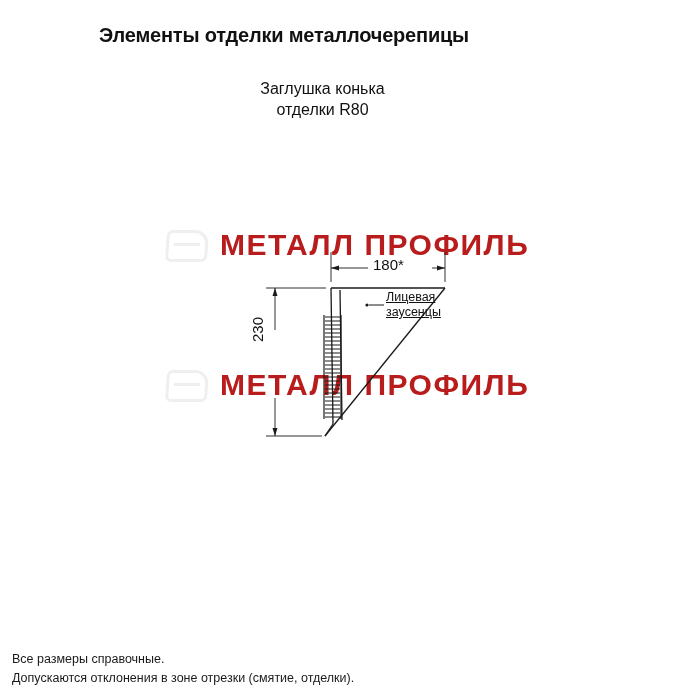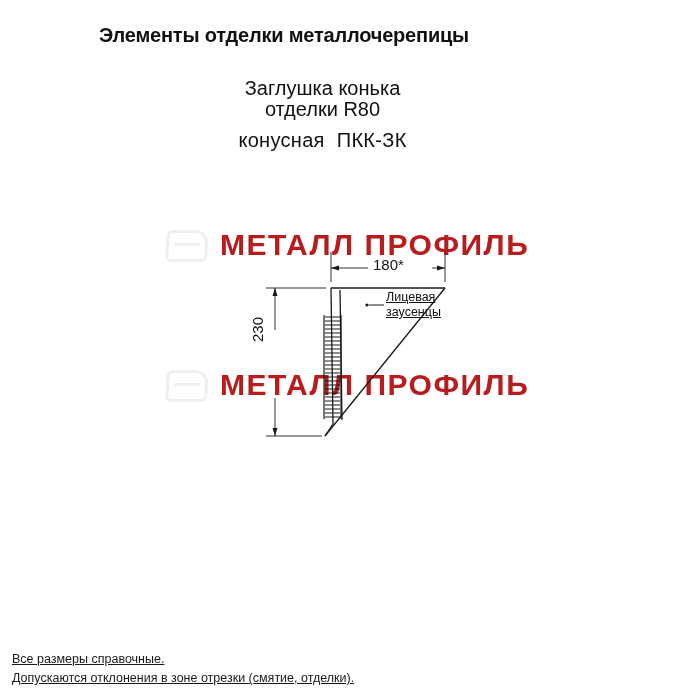--- a/index.html
+++ b/index.html
@@ -30,21 +30,21 @@
     font-weight: bold;
     letter-spacing: -0.2px;
     color: #111;
   }
   .subtitle {
     position: absolute;
     top: 78px;
     left: 0;
     width: 645px;
     text-align: center;
-    font-size: 20px;
+    font-size: 16px;
     line-height: 21px;
     color: #111;
   }
   .subtitle .ln {
     display: block;
   }
   .subtitle .ln3 {
     margin-top: 10px;
     letter-spacing: 0.3px;
   }
@@ -127,33 +127,32 @@
 
   
   .footer {
     position: absolute;
     left: 12px;
     bottom: 12px;
     font-size: 12.5px;
     line-height: 19px;
     color: #1a1a1a;
   }
-  .footer div { white-space: nowrap; text-decoration: underline; }
+  .footer div { white-space: nowrap; }
 </style>
 </head>
 <body>
 
 <div class="page">
 
   <div class="title">Элементы отделки металлочерепицы</div>
 
   <div class="subtitle">
     <span class="ln">Заглушка конька</span>
     <span class="ln">отделки R80</span>
-    <span class="ln ln3"><span>конусная</span><span class="gap"></span><span>ПКК-ЗК</span></span>
   </div>
 
   <div class="wm wm1">
     <span class="logo"></span><span>МЕТАЛЛ ПРОФИЛЬ</span>
   </div>
   <div class="wm wm2">
     <span class="logo"></span><span>МЕТАЛЛ ПРОФИЛЬ</span>
   </div>
 
   <svg class="drawing" viewBox="0 0 700 700">

